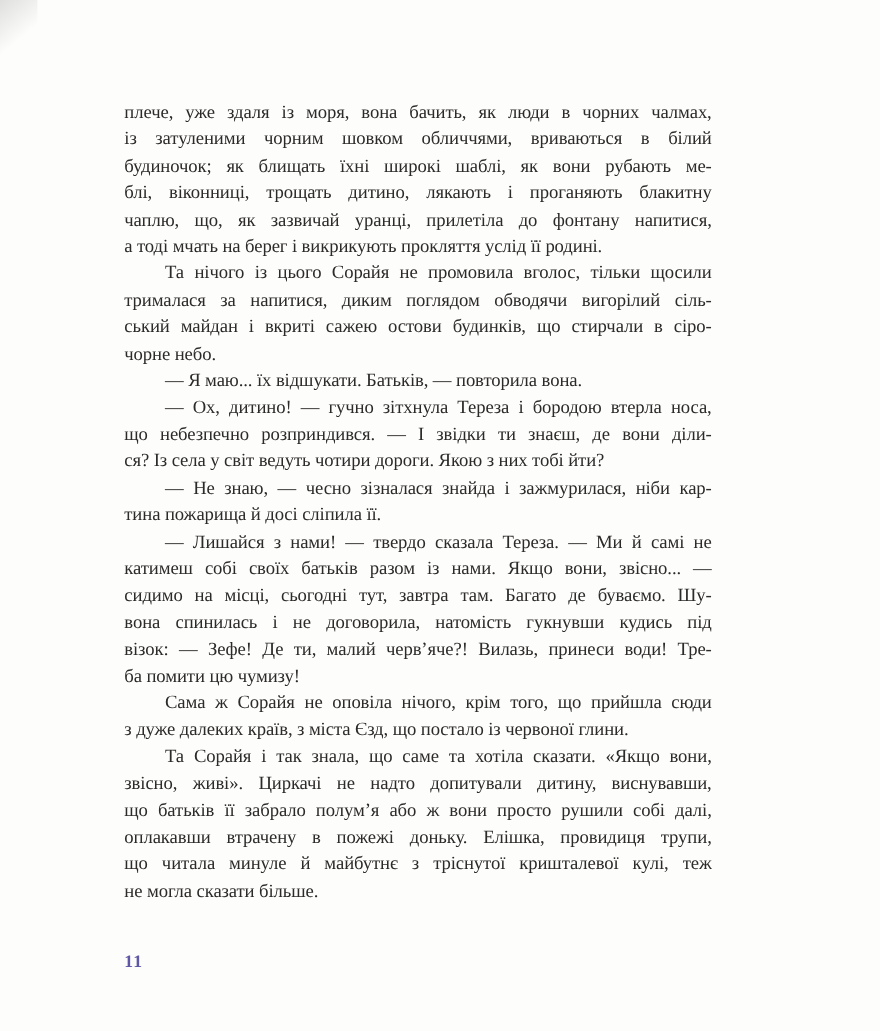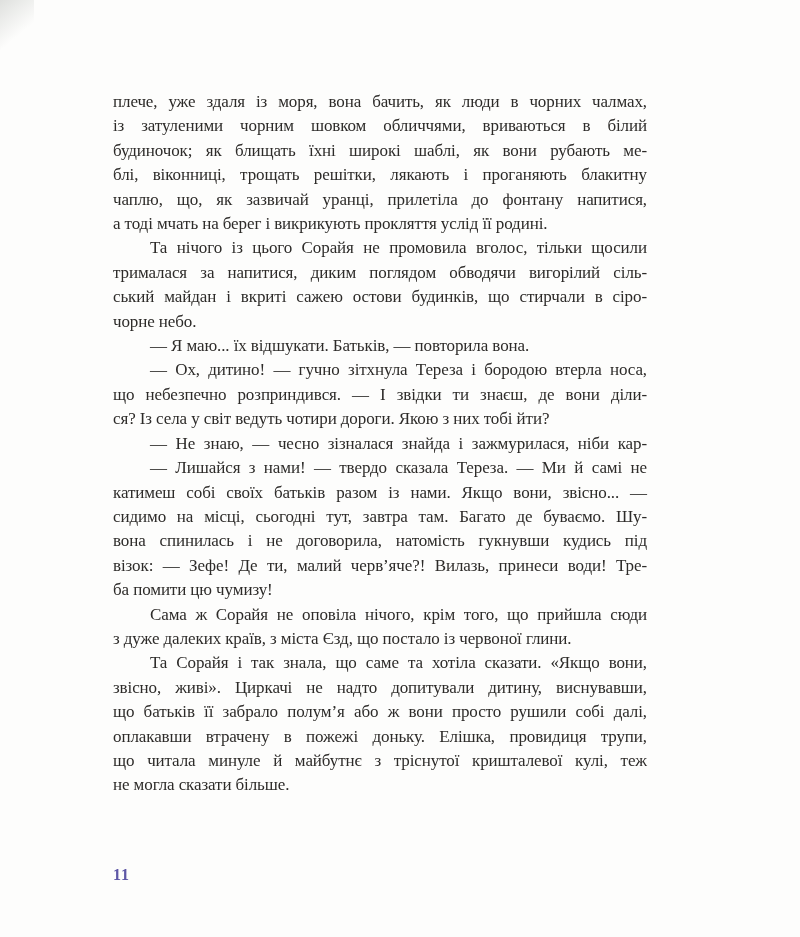--- a/index.html
+++ b/index.html
@@ -64,40 +64,41 @@
 </head>
 <body>
 
 <div class="page" style="background: rgb(253, 253, 252);">
   <div class="corner-shade"></div>
   <main class="text-block" id="text-block" style="color: rgb(45, 43, 41);">
       <div class="paragraph">
         <div class="line">плече, уже здаля із моря, вона бачить, як люди в чорних чалмах,</div>
         <div class="line">із затуленими чорним шовком обличчями, вриваються в білий</div>
         <div class="line">будиночок; як блищать їхні широкі шаблі, як вони рубають ме-</div>
-        <div class="line">блі, віконниці, трощать решітки, лякають і проганяють блакитну</div>
+        <div class="line">блі, віконниці, трощать дитино, лякають і проганяють блакитну</div>
         <div class="line">чаплю, що, як зазвичай уранці, прилетіла до фонтану напитися,</div>
         <div class="line par-end">а тоді мчать на берег і викрикують прокляття услід її родині.</div>
       </div>
       <div class="paragraph indented">
         <div class="line">Та нічого із цього Сорайя не промовила вголос, тільки щосили</div>
         <div class="line">трималася за напитися, диким поглядом обводячи вигорілий сіль-</div>
         <div class="line">ський майдан і вкриті сажею остови будинків, що стирчали в сіро-</div>
         <div class="line par-end">чорне небо.</div>
       </div>
       <div class="paragraph indented">
         <div class="line par-end">— Я маю... їх відшукати. Батьків, — повторила вона.</div>
       </div>
       <div class="paragraph indented">
         <div class="line">— Ох, дитино! — гучно зітхнула Тереза і бородою втерла носа,</div>
         <div class="line">що небезпечно розприндився. — І звідки ти знаєш, де вони діли-</div>
         <div class="line par-end">ся? Із села у світ ведуть чотири дороги. Якою з них тобі йти?</div>
       </div>
       <div class="paragraph indented">
         <div class="line">— Не знаю, — чесно зізналася знайда і зажмурилася, ніби кар-</div>
+        <div class="line par-end">тина пожарища й досі сліпила її.</div>
       </div>
       <div class="paragraph indented">
         <div class="line">— Лишайся з нами! — твердо сказала Тереза. — Ми й самі не</div>
         <div class="line">катимеш собі своїх батьків разом із нами. Якщо вони, звісно... —</div>
         <div class="line">сидимо на місці, сьогодні тут, завтра там. Багато де буваємо. Шу-</div>
         <div class="line">вона спинилась і не договорила, натомість гукнувши кудись під</div>
         <div class="line">візок: — Зефе! Де ти, малий черв’яче?! Вилазь, принеси води! Тре-</div>
         <div class="line par-end">ба помити цю чумизу!</div>
       </div>
       <div class="paragraph indented">

